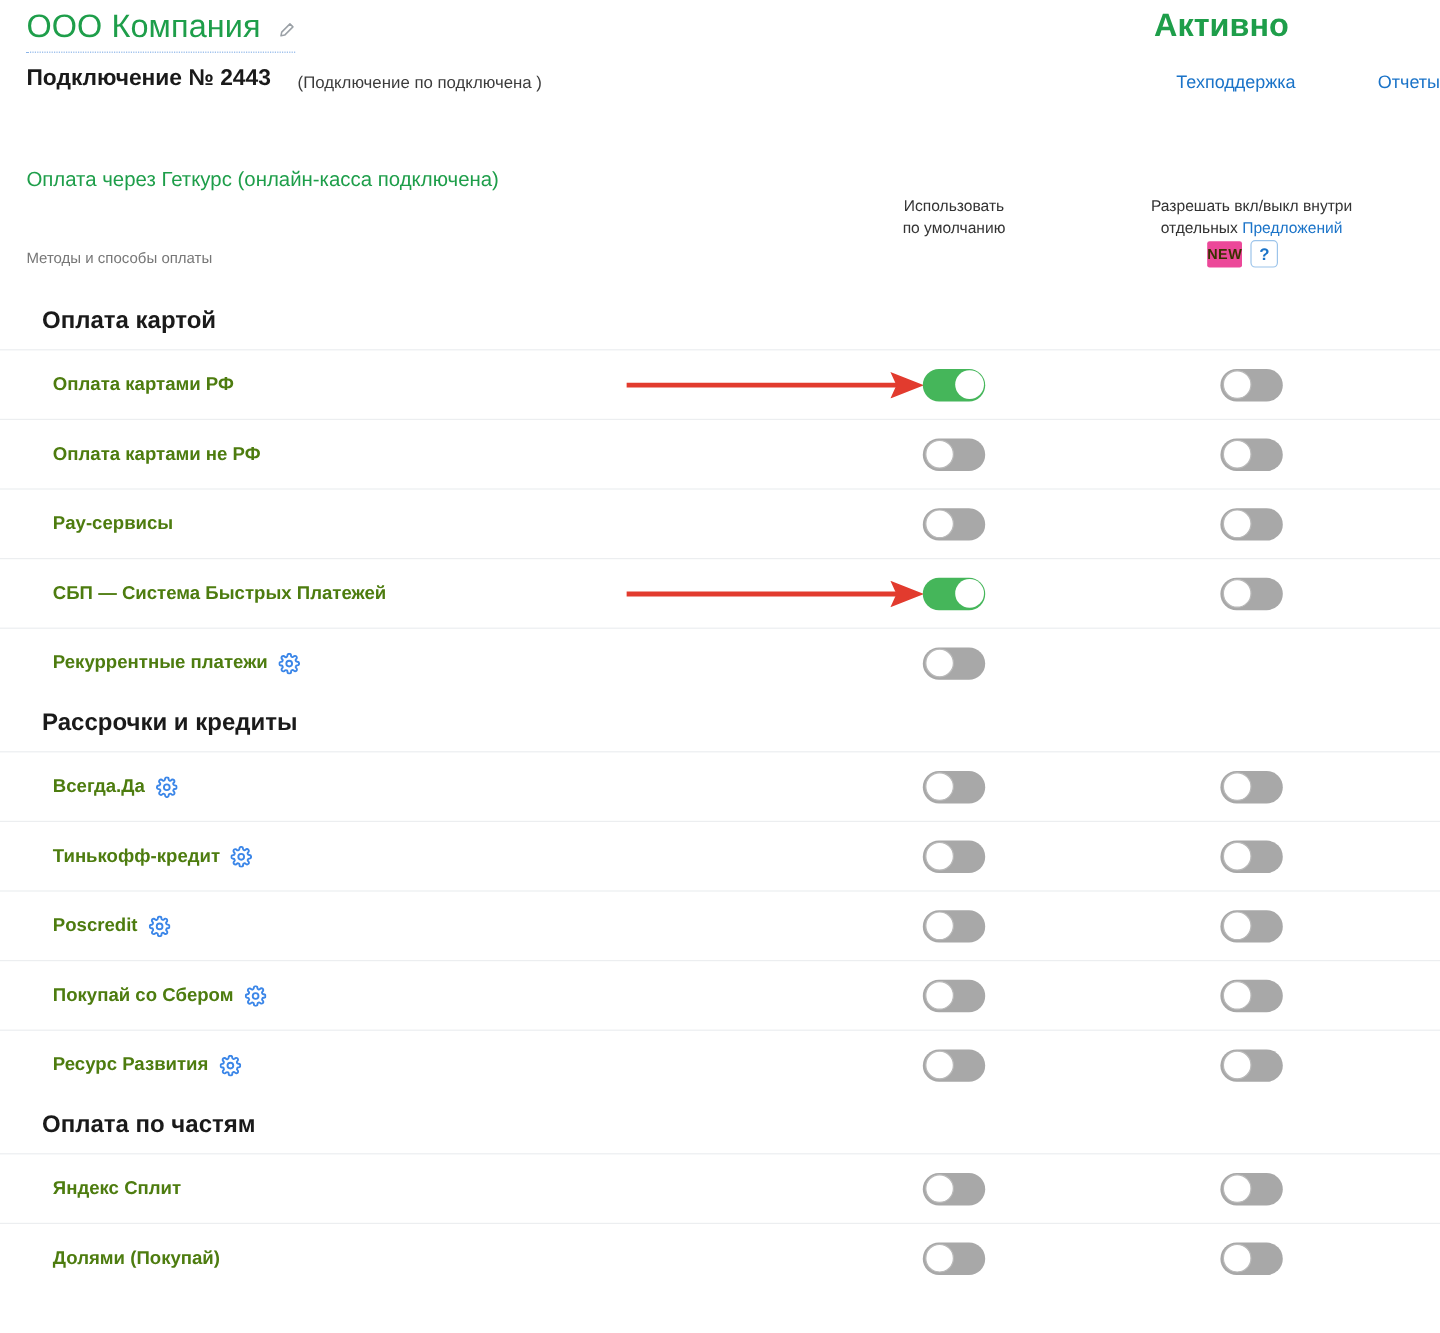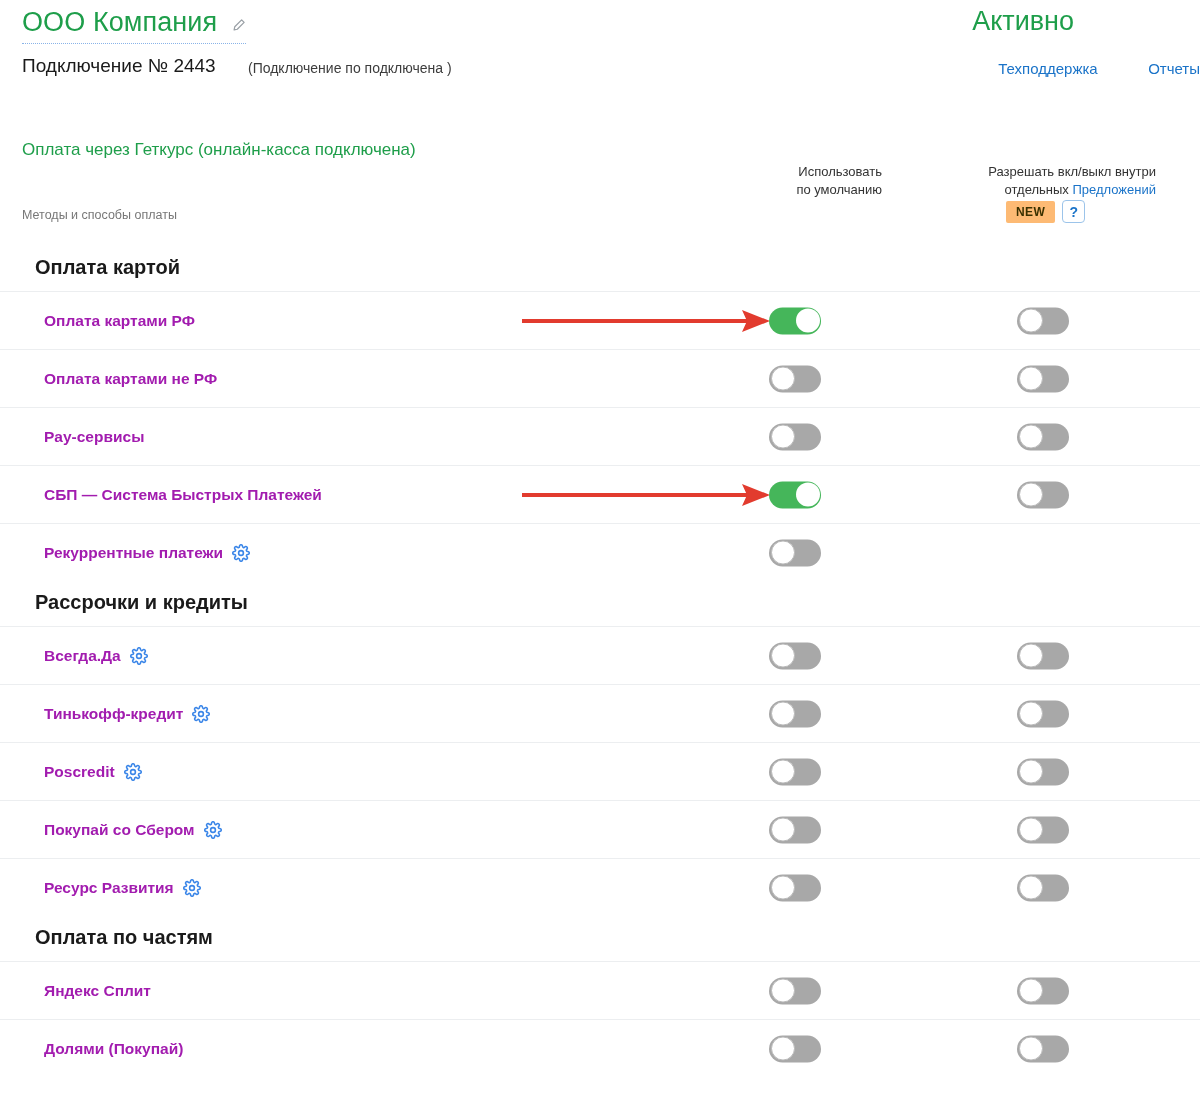--- a/index.html
+++ b/index.html
@@ -16,85 +16,85 @@
   .hdr-row1 { position: absolute; left: 0; top: 0; width: 1080px; height: 46px; }
   .company {
     position: absolute; left: 22px; top: 7px;
     font-size: 27px; color: #1e9e4a; font-weight: 400;
     letter-spacing: .1px; white-space: nowrap;
     border-bottom: 1px dotted #8ab4e8; padding-bottom: 3px;
   }
   .pencil-icon { display: inline-block; vertical-align: -2px; margin-left: 6px; }
   .status {
     position: absolute; right: 6px; top: 6px;
-    font-size: 27px; color: #1e9e4a; white-space: nowrap;
+    font-size: 27px; color: #1e9e4a; white-space: nowrap; font-weight: bold;
   }
 
   .hdr-row2 { position: absolute; left: 0; top: 55px; width: 1200px; height: 34px; }
   .conn-title {
     position: absolute; left: 22px; top: 0;
-    font-size: 19px; font-weight: normal; color: #1a1a1a; white-space: nowrap;
+    font-size: 19px; font-weight: bold; color: #1a1a1a; white-space: nowrap;
   }
   .conn-sub {
     position: absolute; left: 248px; top: 5px;
     font-size: 14px; color: #3c3c3c; white-space: nowrap;
   }
   .toplinks { position: absolute; right: 0; top: 5px; white-space: nowrap; }
   .toplink {
     display: inline-block; font-size: 15px; color: #1a73c8;
     text-decoration: none; cursor: pointer;
   }
-  .toplink + .toplink { margin-left: 46px; }
+  .toplink + .toplink { margin-left: 64px; }
 
   
   .pay-title {
     position: absolute; left: 22px; top: 140px;
     font-size: 17px; font-weight: normal; color: #1e9e4a; white-space: nowrap;
   }
   .pay-sub {
     position: absolute; left: 22px; top: 172px;
     font-size: 12.5px; color: #777; white-space: nowrap; margin-top: 36px;
   }
 
   
   .colhead {
-    position: absolute; text-align: right;
+    position: absolute; text-align: center;
     font-size: 13px; color: #333; line-height: 1.35;
   }
   .colhead-1 { left: 708px; top: 163px; width: 174px; }
   .colhead-2 { left: 930px; top: 163px; width: 226px; }
   .colhead-2 .lnk { color: #1a73c8; cursor: pointer; }
   .badges {
     position: absolute; left: 1006px; top: 200px;
     display: flex; align-items: center; gap: 7px;
   }
   .badge-new {
-    background: #fdba74; color: #3a3100; font-size: 12px; font-weight: bold;
-    padding: 4px 10px; border-radius: 2px; letter-spacing: .4px;
+    background: #ec4899; color: #3a3100; font-size: 12px; font-weight: bold;
+    padding: 4px 0; border-radius: 2px; letter-spacing: .4px;
   }
   .badge-q {
     background: #fff; color: #1a73c8; border: 1px solid #9cc4ea;
     font-size: 14px; font-weight: bold; border-radius: 4px;
     width: 23px; height: 23px; display: flex;
     align-items: center; justify-content: center; cursor: pointer;
   }
 
   
   .table { position: absolute; left: 0; top: 246px; width: 1200px; }
   .grp-title {
     font-size: 20px; color: #1a1a1a; padding: 10px 0 12px 35px;
     font-weight: 700;
   }
   .row {
     position: relative; height: 58px;
     border-top: 1px solid #eceef0;
   }
   .row-label {
     position: absolute; left: 44px; top: 50%; transform: translateY(-50%);
-    font-size: 15.5px; font-weight: bold; color: #a21caf; white-space: nowrap;
+    font-size: 15.5px; font-weight: bold; color: #4d7c0f; white-space: nowrap;
     display: flex; align-items: flex-end; gap: 9px;
   }
   .gear-icon { display: inline-block; line-height: 0; }
 
   
   .tgl {
     position: absolute; top: 50%; transform: translateY(-50%);
     width: 52px; height: 27px; border-radius: 14px; cursor: pointer;
   }
   .tgl.c1 { left: 769px; }

